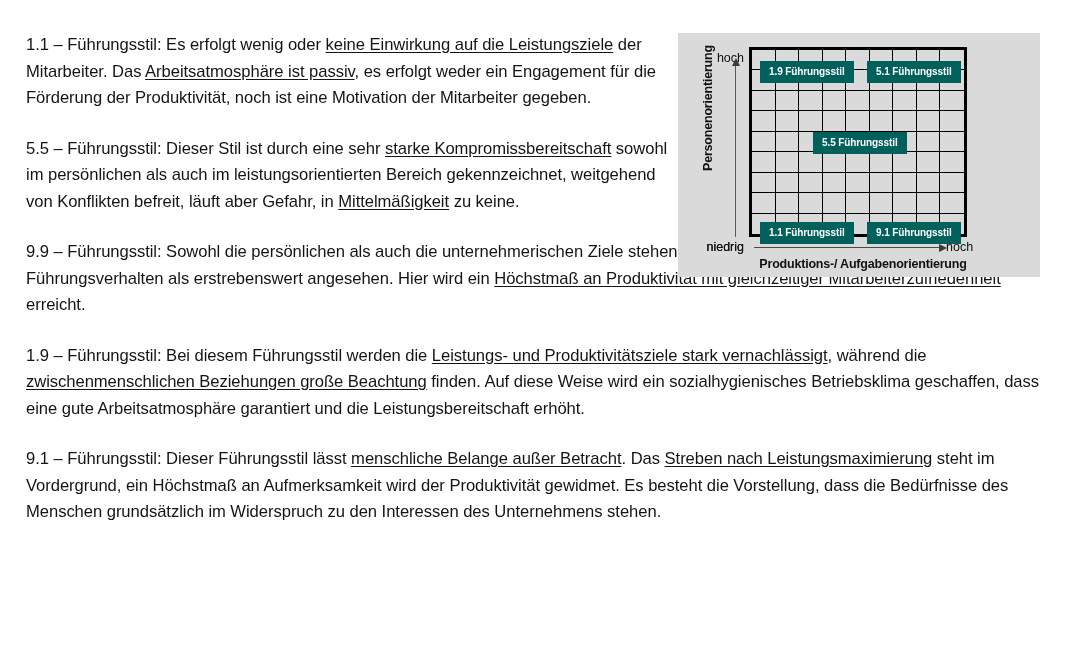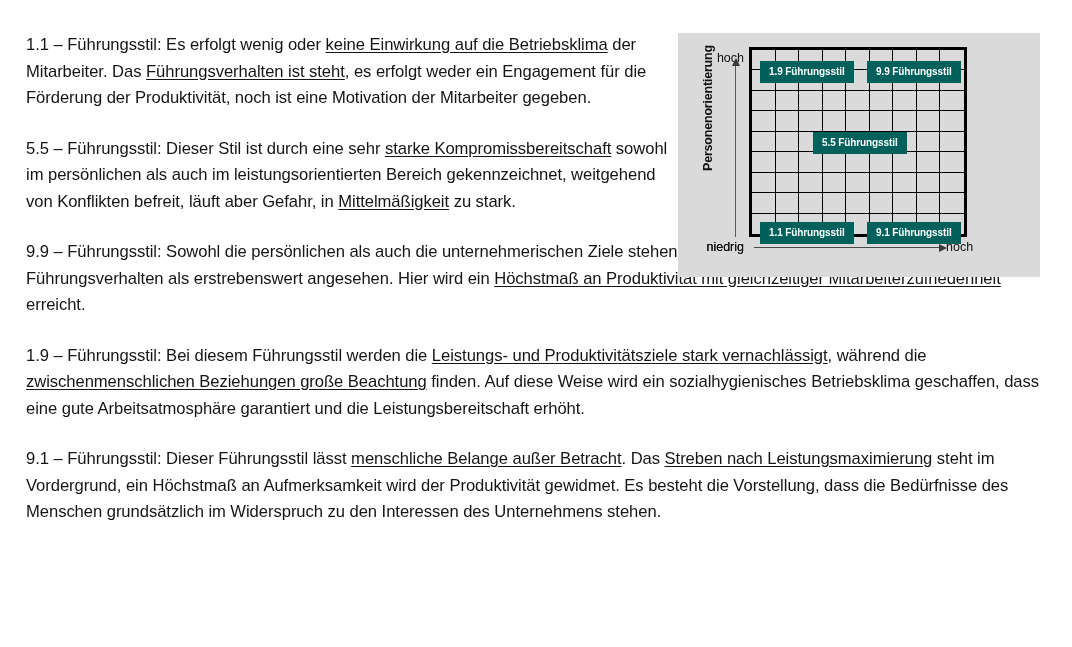--- a/index.html
+++ b/index.html
@@ -180,22 +180,22 @@
   #badge-1-9 { left: 82px;  top: 28px; }
   #badge-9-9 { left: 189px; top: 28px; }
   #badge-5-5 { left: 135px; top: 99px; }
   #badge-1-1 { left: 82px;  top: 189px; text-align: center; }
   #badge-9-1 { left: 189px; top: 189px; }
 </style>
 </head>
 <body>
 
 <div id="article">
-  <p class="para narrow"><span>1.1 – Führungsstil: Es erfolgt wenig oder </span><span class="u">keine Einwirkung auf die Betriebsklima</span><span> der Mitarbeiter. Das </span><span class="u">Führungsverhalten ist steht</span><span>, es erfolgt weder ein Engagement für die Förderung der Produktivität, noch ist eine Motivation der Mitarbeiter gegeben.</span></p>
-  <p class="para narrow"><span>5.5 – Führungsstil: Dieser Stil ist durch eine sehr </span><span class="u">starke Kompromissbereitschaft</span><span> sowohl im persönlichen als auch im leistungsorientierten Bereich gekennzeichnet, weitgehend von Konflikten befreit, läuft aber Gefahr, in </span><span class="u">Mittelmäßigkeit</span><span> zu stark.</span></p>
+  <p class="para narrow"><span>1.1 – Führungsstil: Es erfolgt wenig oder </span><span class="u">keine Einwirkung auf die Leistungsziele</span><span> der Mitarbeiter. Das </span><span class="u">Arbeitsatmosphäre ist passiv</span><span>, es erfolgt weder ein Engagement für die Förderung der Produktivität, noch ist eine Motivation der Mitarbeiter gegeben.</span></p>
+  <p class="para narrow"><span>5.5 – Führungsstil: Dieser Stil ist durch eine sehr </span><span class="u">starke Kompromissbereitschaft</span><span> sowohl im persönlichen als auch im leistungsorientierten Bereich gekennzeichnet, weitgehend von Konflikten befreit, läuft aber Gefahr, in </span><span class="u">Mittelmäßigkeit</span><span> zu keine.</span></p>
   <p class="para wide"><span>9.9 – Führungsstil: Sowohl die persönlichen als auch die unternehmerischen Ziele stehen im Einklang, deshalb wird dieses Führungsverhalten als erstrebenswert angesehen. Hier wird ein </span><span class="u">Höchstmaß an Produktivität mit gleichzeitiger Mitarbeiterzufriedenheit</span><span> erreicht.</span></p>
   <p class="para wide"><span>1.9 – Führungsstil: Bei diesem Führungsstil werden die </span><span class="u">Leistungs- und Produktivitätsziele stark vernachlässigt</span><span>, während die </span><span class="u">zwischenmenschlichen Beziehungen große Beachtung</span><span> finden. Auf diese Weise wird ein sozialhygienisches Betriebsklima geschaffen, dass eine gute Arbeitsatmosphäre garantiert und die Leistungsbereitschaft erhöht.</span></p>
   <p class="para wide"><span>9.1 – Führungsstil: Dieser Führungsstil lässt </span><span class="u">menschliche Belange außer Betracht</span><span>. Das </span><span class="u">Streben nach Leistungsmaximierung</span><span> steht im Vordergrund, ein Höchstmaß an Aufmerksamkeit wird der Produktivität gewidmet. Es besteht die Vorstellung, dass die Bedürfnisse des Menschen grundsätzlich im Widerspruch zu den Interessen des Unternehmens stehen.</span></p>
 </div>
 
 <div id="figure-panel">
 
   <div id="y-top-label">hoch</div>
   <div id="y-bottom-label">niedrig</div>
   <div id="y-axis-arrow"></div>
@@ -279,21 +279,22 @@
       <div class="cell last-row"></div>
       <div class="cell last-row"></div>
       <div class="cell last-row"></div>
       <div class="cell last-row"></div>
       <div class="cell last-row"></div>
       <div class="cell last-row"></div>
       <div class="cell last-col last-row"></div>
     </div>
 
   <div class="badge" id="badge-1-9">1.9 Führungsstil</div>
-  <div class="badge" id="badge-9-9">9.9 Führungsstil</div>
+  <div class="badge" id="badge-9-9">5.1 Führungsstil</div>
   <div class="badge" id="badge-5-5">5.5 Führungsstil</div>
   <div class="badge" id="badge-1-1">1.1 Führungsstil</div>
   <div class="badge" id="badge-9-1">9.1 Führungsstil</div>
 
   <div id="x-left-label">niedrig</div>
   <div id="x-axis-arrow"></div>
   <div id="x-right-label">hoch</div>
+  <div id="x-axis-title">Produktions-/ Aufgabenorientierung</div>
 </div>
 
 </body></html>

